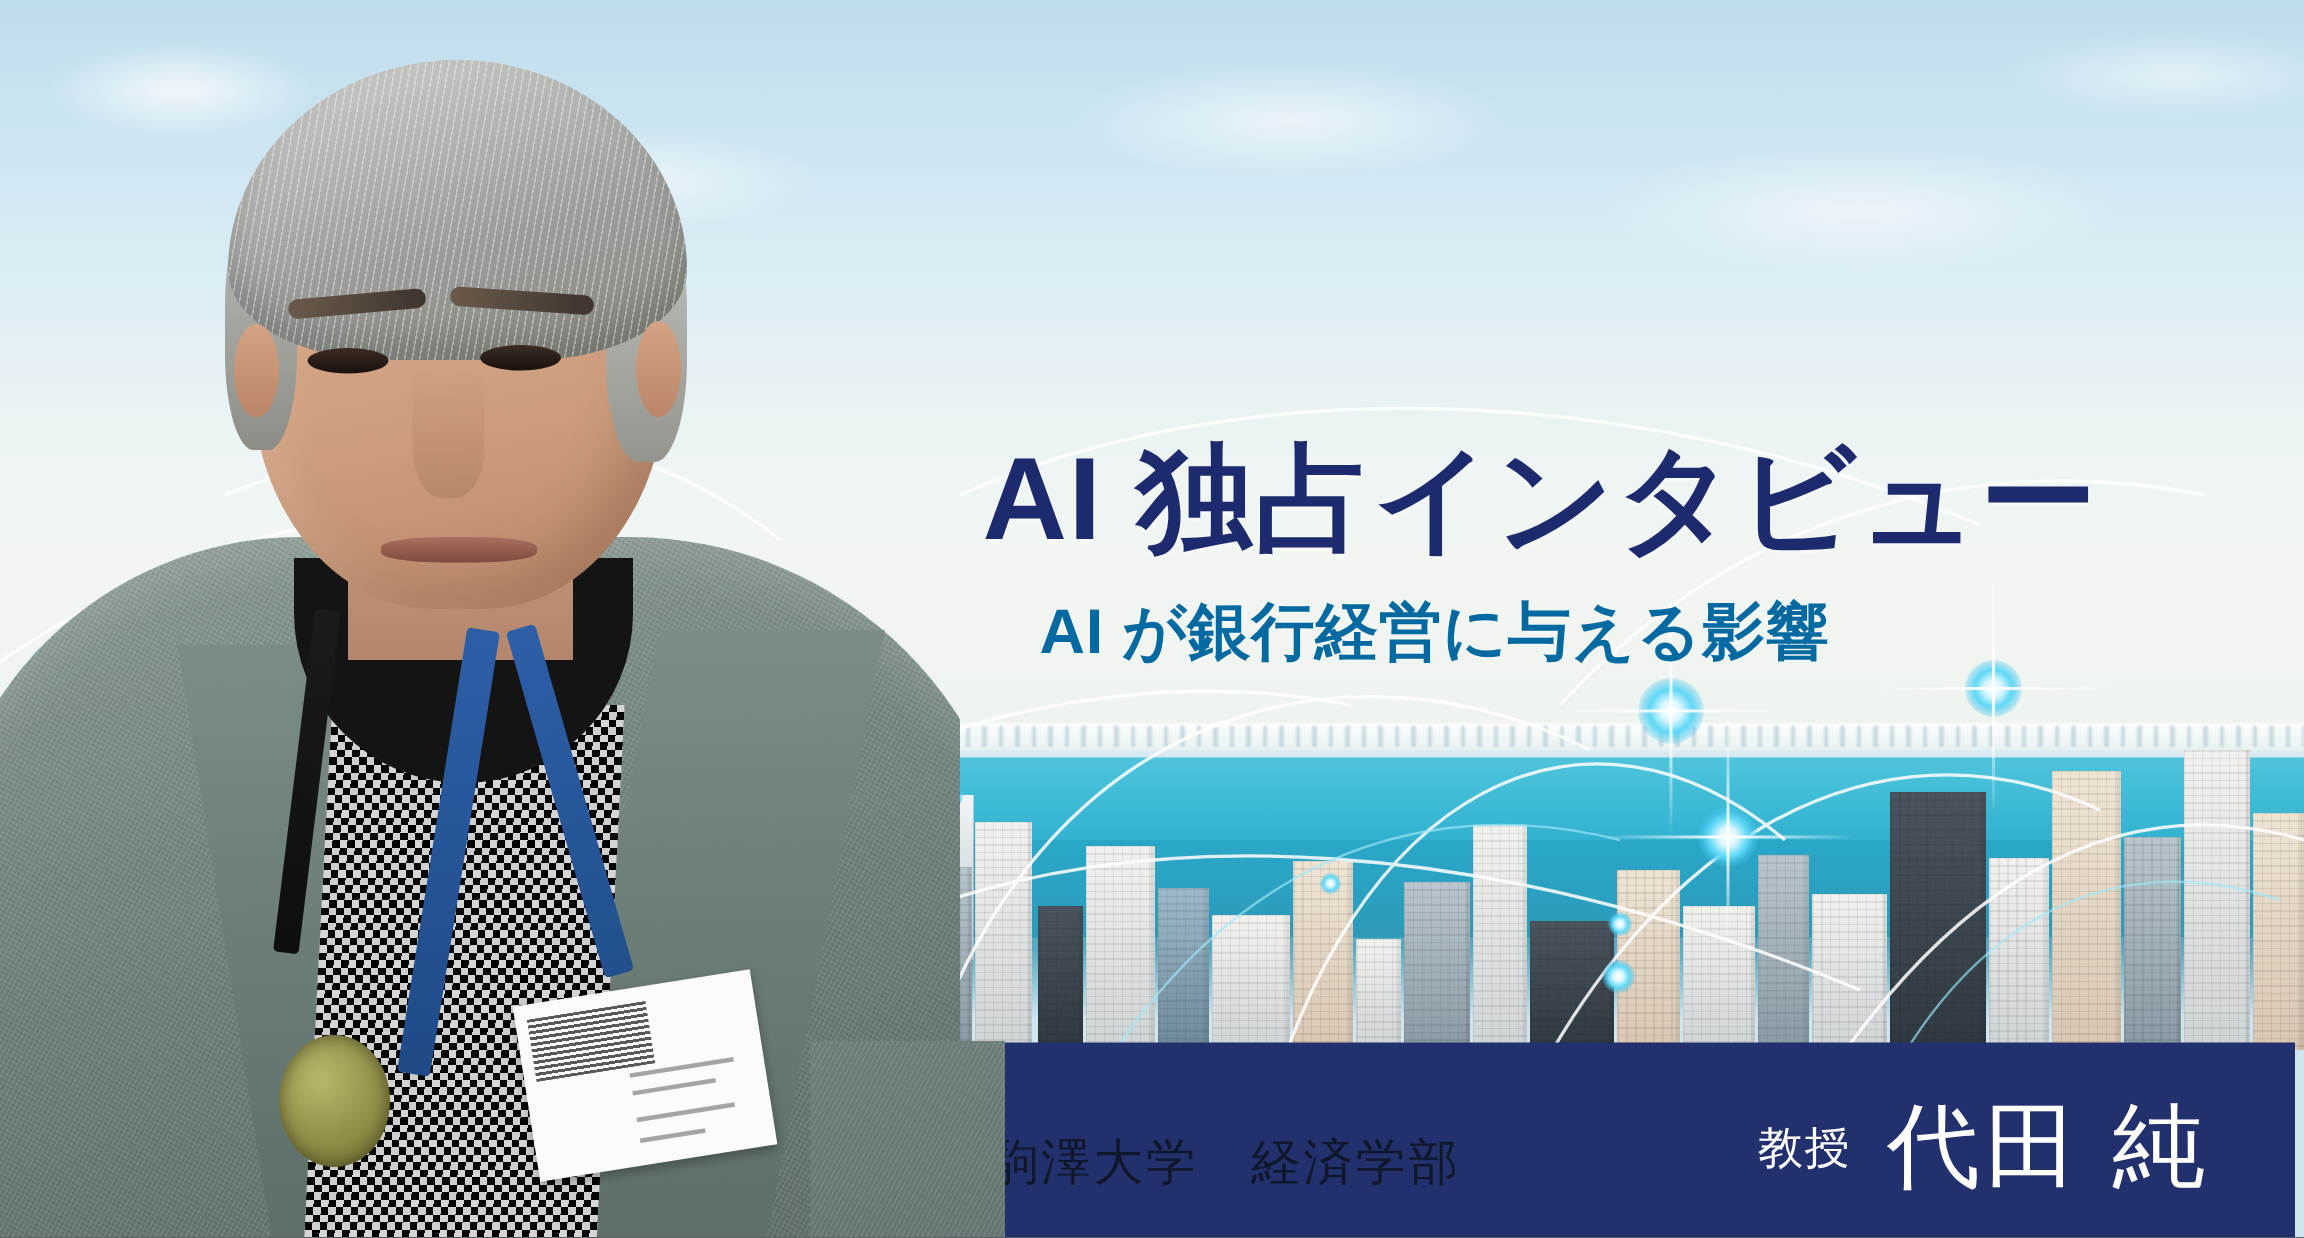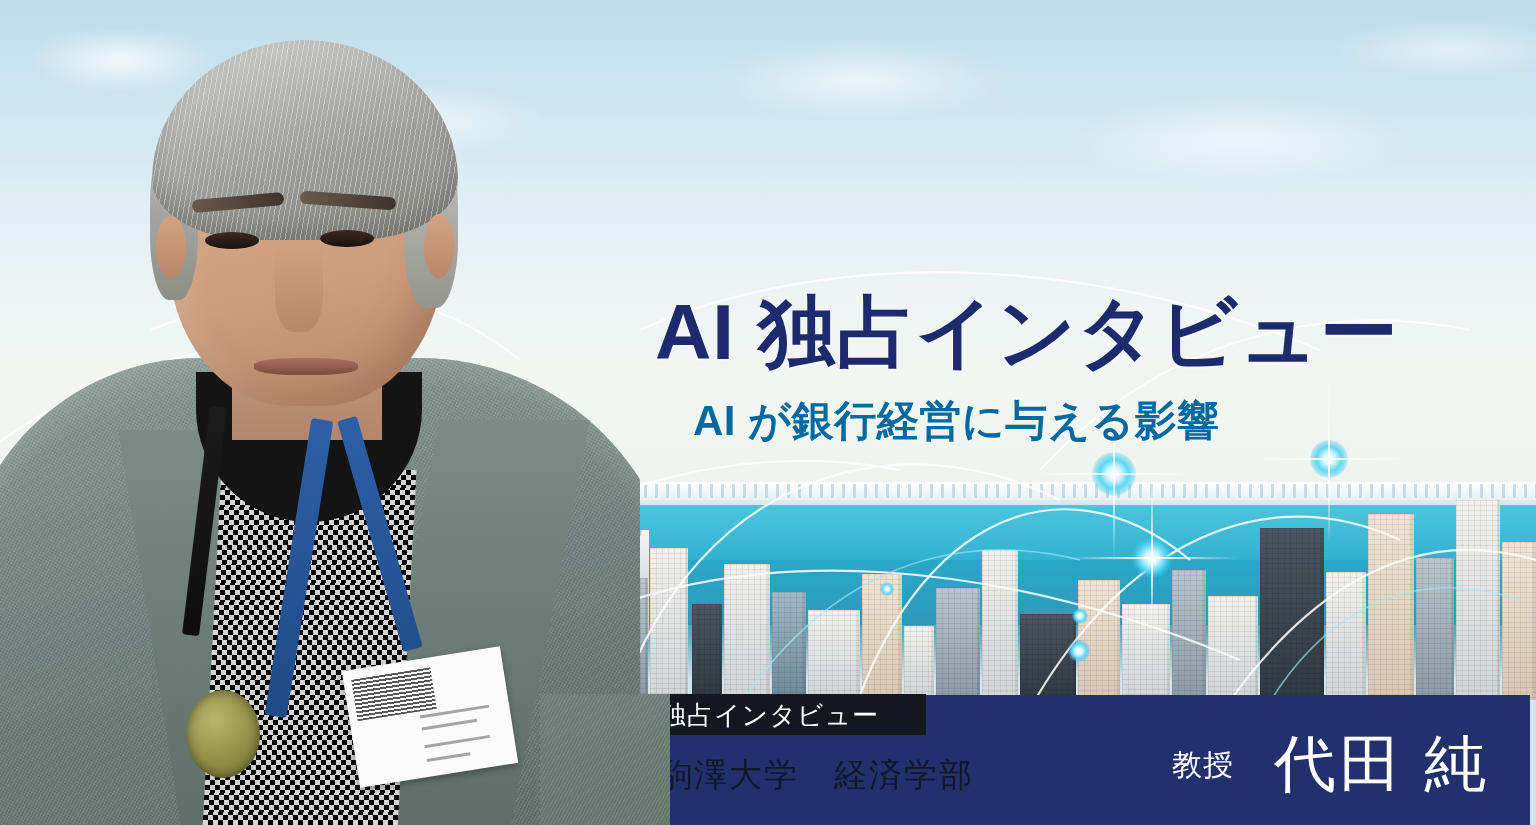--- a/index.html
+++ b/index.html
@@ -190,21 +190,21 @@
   .affil{
     position:absolute;left:659px;top:753px;
     font-size:33px;font-weight:500;color:#0f172a;letter-spacing:2px;white-space:nowrap;
   }
   .rank{
     position:absolute;left:1172px;top:745px;
     font-size:30px;font-weight:500;color:#ffffff;letter-spacing:1px;white-space:nowrap;
   }
   .pname{
     position:absolute;left:1258px;top:722px;
-    font-size:62px;font-weight:500;color:#ffffff;letter-spacing:3px;white-space:nowrap;margin-left:16px;
+    font-size:62px;font-weight:500;color:#ffffff;letter-spacing:3px;white-space:nowrap;
   }
   
   .bar-occluder{
     position:absolute;left:540px;top:694px;width:130px;height:131px;overflow:hidden;
   }
   .bar-occluder .shoulder{
     position:absolute;left:-140px;top:-336px;width:720px;height:520px;
     background:linear-gradient(170deg,#8c9c96 0%,#7d8e88 22%,#6f817c 48%,#64756f 78%,#5b6b66 100%);
     border-radius:240px 260px 0 0;
   }
@@ -312,23 +312,20 @@
       <div class="nc-l" style="top:86px;width:66px;"></div>
       <div class="nc-l" style="top:100px;width:44px;"></div>
     </div>
   </div>
 
   <div class="title">AI 独占インタビュー</div>
   <div class="subtitle">AI が銀行経営に与える影響</div>
 
   <div class="bottombar"></div>
 
-  <div class="badge">
-    <span>独占インタビュー</span>
-  </div>
 
   <div class="affil">駒澤大学　経済学部</div>
 
   <div class="rank">教授</div>
 
   <div class="pname">代田 純</div>
 
   <div class="bar-occluder">
     <div class="shoulder"></div>
   </div>

